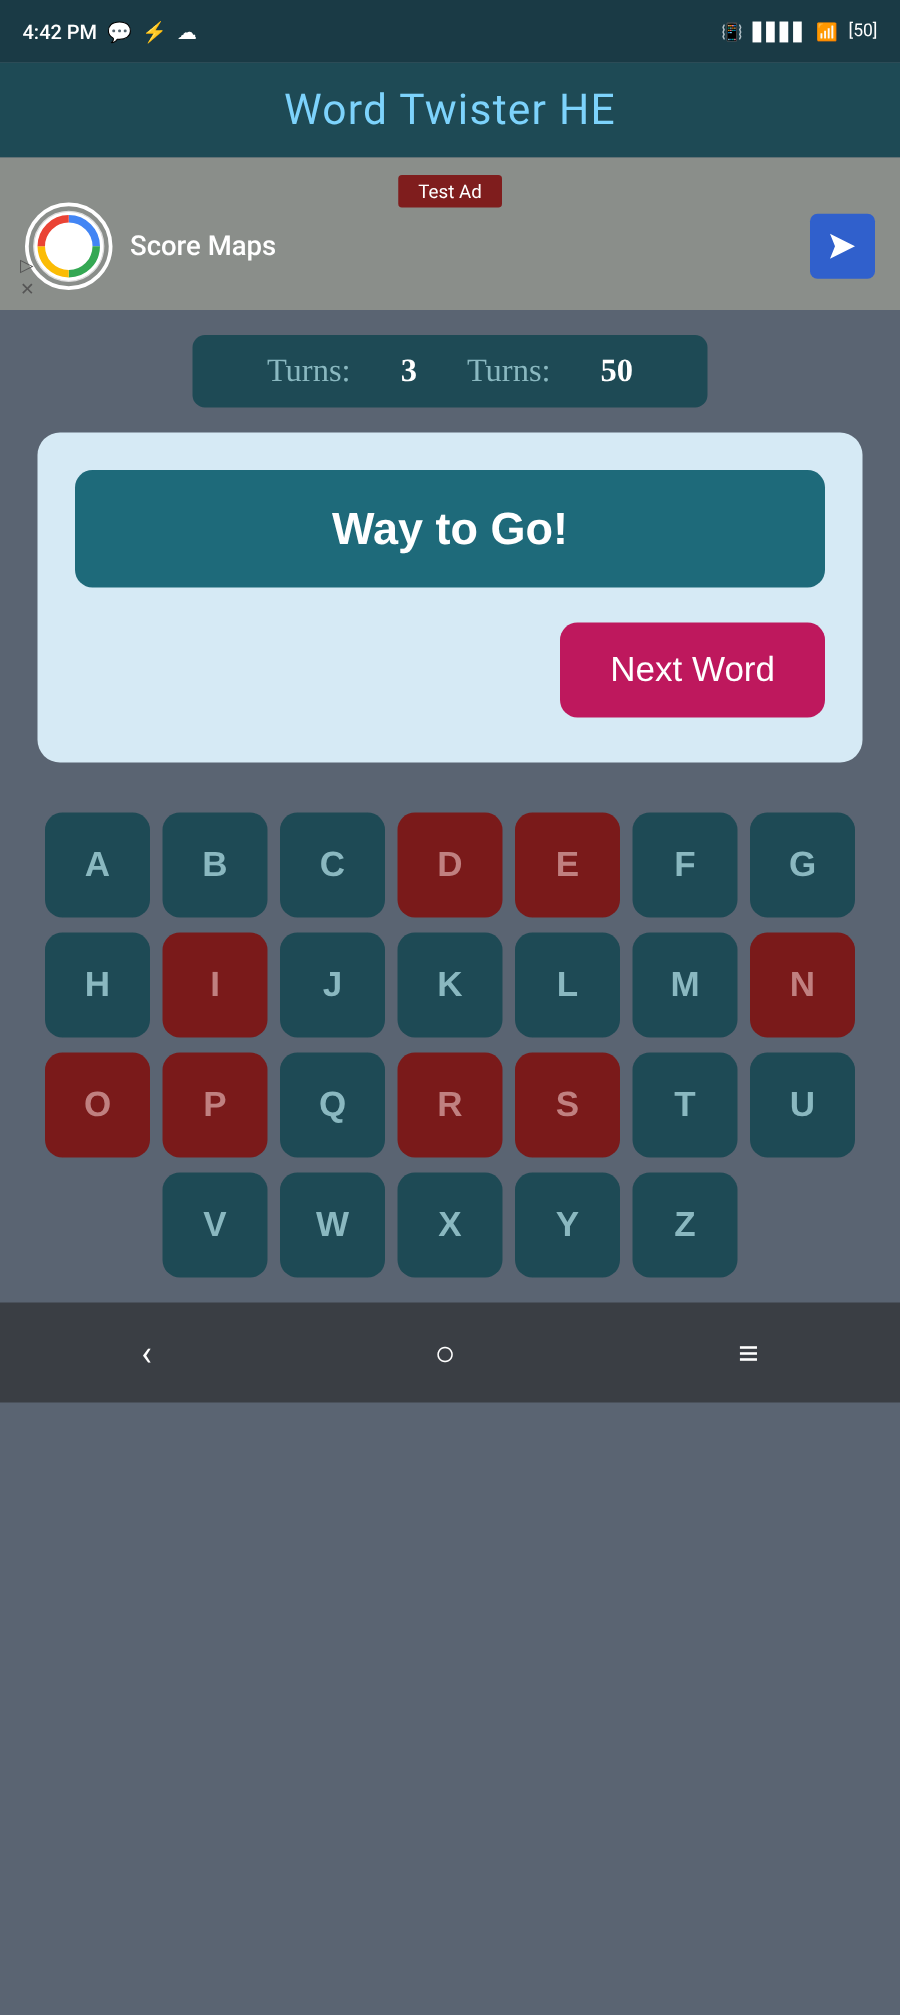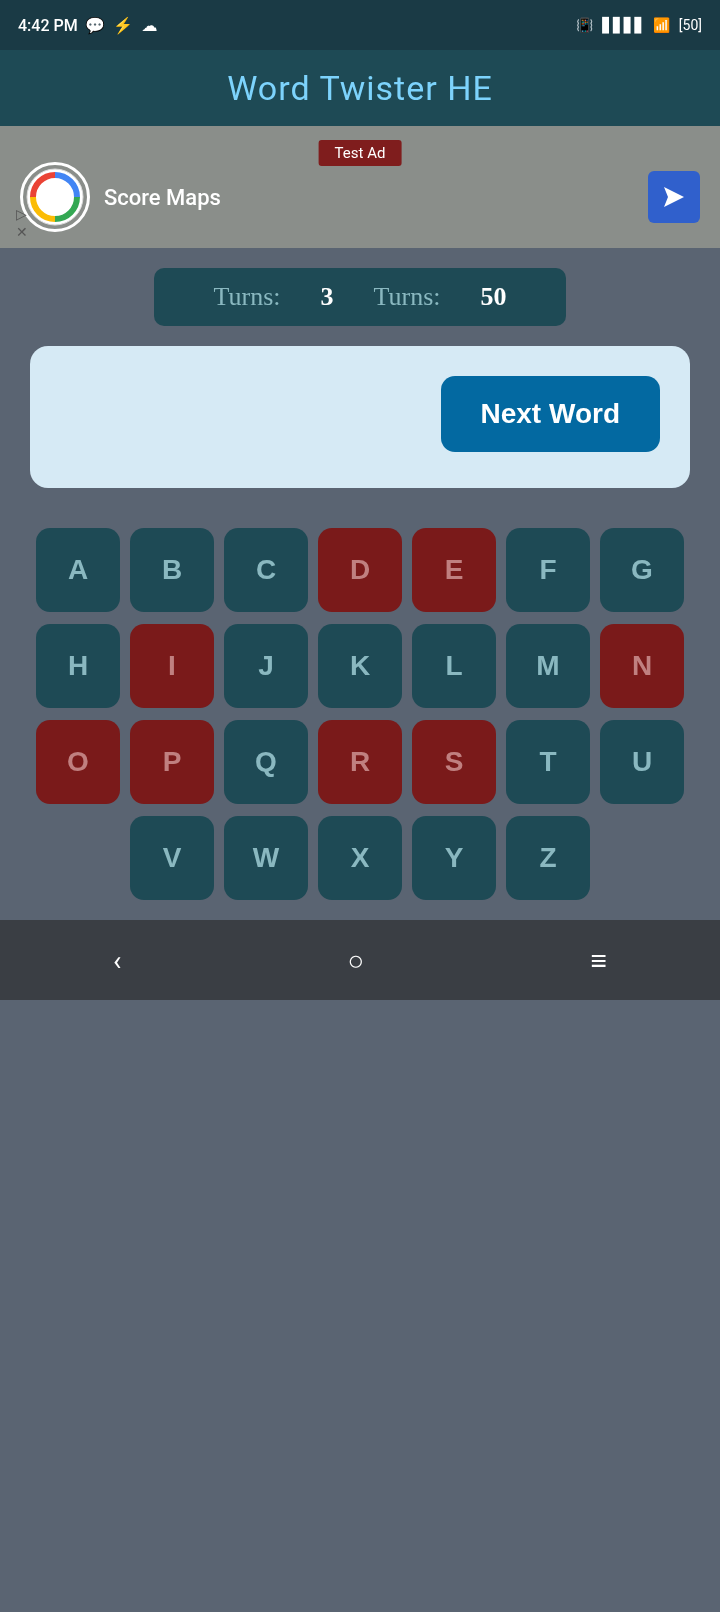--- a/index.html
+++ b/index.html
@@ -167,26 +167,26 @@
       border: none;
       cursor: pointer;
     }
     .scored-text {
       color: #222;
       font-size: 26px;
       text-align: center;
     }
     .next-word-btn {
       align-self: flex-end;
-      background-color: #0369a1;
+      background-color: #be185d;
       border-radius: 14px;
       padding: 22px 40px;
       color: white;
       font-size: 28px;
-      font-weight: 700;
+      font-weight: 400;
       border: none;
       cursor: pointer;
     }
 
     
     .keyboard-section {
       background-color: #5a6472;
       padding: 20px 10px 0 10px;
     }
     .key-row {
@@ -288,20 +288,21 @@
 <div class="score-bar">
   <div class="score-panel">
     <span>Turns:</span>
     <span class="val">3</span>
     <span>Turns:</span>
     <span class="val">50</span>
   </div>
 </div>
 
 <div class="modal-card">
+  <button class="way-to-go-btn">Way to Go!</button>
   <button class="next-word-btn">Next Word</button>
 </div>
 
 <div class="keyboard-section">
   <div id="keyboard-rows">
       <div class="key-row">
         <button class="key">A</button>
         <button class="key">B</button>
         <button class="key">C</button>
         <button class="key used">D</button>

